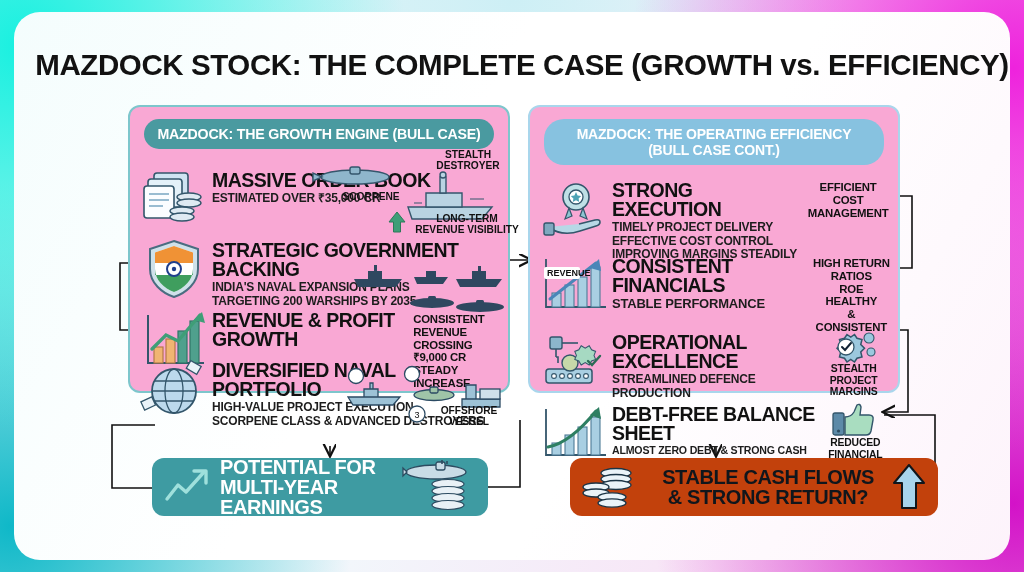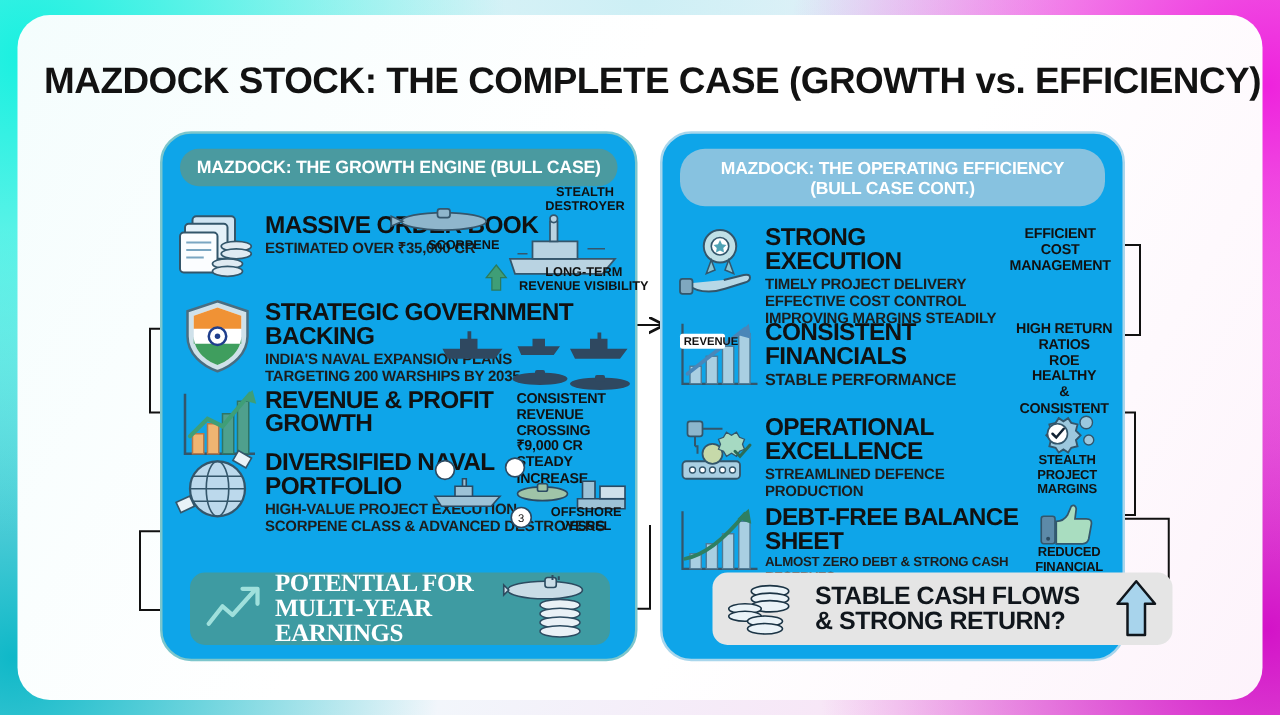--- a/index.html
+++ b/index.html
@@ -35,23 +35,23 @@
     text-align: center;
     font-size: 29.5px; font-weight: 700; letter-spacing: -0.4px;
     color: #121212;
     white-space: nowrap;
     padding-left: 20px;
   }
 
   
   .panel {
     position: absolute;
-    top: 105px; height: 424px;
-    background: #0ea5e9;
-    border-radius: 25px;
+    top: 105px; height: 288px;
+    background: #f9a8d4;
+    border-radius: 12px;
   }
   #panel-left  { left: 128px;  width: 382px; border: 2px solid #7dc6cc; }
   #panel-right { left: 528px;  width: 372px; border: 2px solid #a9d6ec; }
 
   .panel-header {
     position: absolute; top: 12px; left: 14px; right: 14px;
     border-radius: 20px;
     color: #ffffff; font-weight: 700; text-align: center;
     padding: 7px 6px;
     font-size: 14.2px; letter-spacing: -0.2px; line-height: 1.15;
@@ -72,21 +72,21 @@
 
   
   .sidelabel { position: absolute; font-size: 10.2px; font-weight: 700; color:#111; text-align:center; line-height:1.1; }
 
   
   .footer {
     position: absolute; height: 58px; border-radius: 12px;
     display: flex; align-items: center; gap: 8px; padding: 0 12px;
   }
   #footer-left  { left: 152px; top: 458px; width: 336px; background: #3e9ba2; }
-  #footer-right { left: 570px; top: 458px; width: 368px; background: #e5e5e5; }
+  #footer-right { left: 570px; top: 458px; width: 368px; background: #c2410c; text-align: center; }
   .footer-text { font-weight: 700; line-height: 1.0; letter-spacing:-0.4px; }
   #footer-left  .footer-text { color: #ffffff; font-size: 20px; }
   #footer-right .footer-text { color: #10161c; font-size: 20px; }
 
   svg { display: block; overflow: visible; }
   #connectors { position: absolute; inset: 0; pointer-events: none; }
 </style>
 </head>
 <body>
 
@@ -374,21 +374,21 @@
       </div>
     </div>
   </div>
 </section>
 
 <div class="footer" id="footer-left">
   <svg width="48" height="40" viewBox="0 0 48 40">
     <path d="M3,32 L14,18 L22,25 L40,5" fill="none" stroke="#9fe0dc" stroke-width="3.4" stroke-linecap="round" stroke-linejoin="round"></path>
     <path d="M30,4 h12 v12" fill="none" stroke="#9fe0dc" stroke-width="3.4" stroke-linecap="round" stroke-linejoin="round"></path>
   </svg>
-  <div class="footer-text" style="white-space:pre-line; flex:1;font-family:Liberation Serif, serif;">POTENTIAL FOR
+  <div class="footer-text" style="white-space:pre-line; flex:1;">POTENTIAL FOR
 MULTI-YEAR EARNINGS</div>
   <svg width="74" height="54" viewBox="0 0 74 54">
     <g fill="#c9dce6" stroke="#2c4b60" stroke-width="1.3">
       <ellipse cx="34" cy="12" rx="30" ry="7"></ellipse>
       <rect x="34" y="2" width="9" height="8" rx="2"></rect>
       <path d="M40,0 v4 M45,1 v3" stroke-width="1.6"></path>
       <path d="M5,12 l-4,-4 v8 z"></path>
     </g>
     <g fill="#e9f1f6" stroke="#2c4b60" stroke-width="1.2">
       <ellipse cx="46" cy="24" rx="16" ry="4.5"></ellipse>

